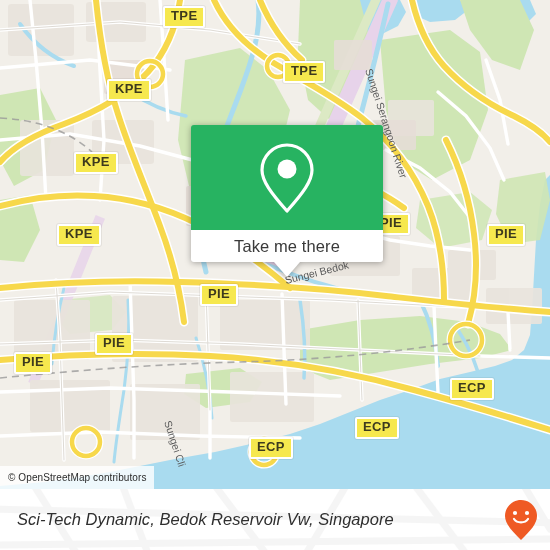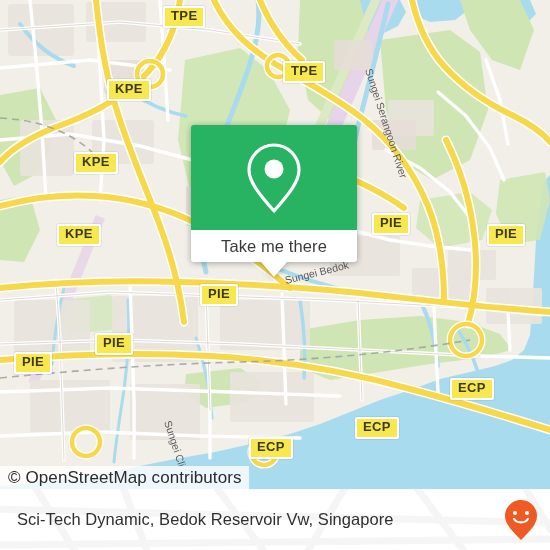--- a/index.html
+++ b/index.html
@@ -29,33 +29,33 @@
   
   #attribution {
     position: absolute;
     left: 0;
     top: 466px;
     height: 23px;
     display: flex;
     align-items: center;
     padding: 0 7px 0 8px;
     background: rgba(255,255,255,0.80);
-    font-size: 17px;
+    font-size: 10px;
     color: #2b2b2b;
     letter-spacing: 0.1px;
     white-space: nowrap;
     z-index: 40;
   }
 
   
   #popup-card {
     position: absolute;
     left: 191px;
     top: 125px;
-    width: 166px;
+    width: 192px;
     z-index: 60;
     filter: drop-shadow(0 1px 3px rgba(0,0,0,0.33));
   }
   #popup-header {
     height: 105px;
     border-radius: 3px 3px 0 0;
     display: flex;
     align-items: center;
     justify-content: center;
   }
@@ -100,20 +100,21 @@
   }
   #footer-content {
     position: absolute;
     left: 0; top: 0;
     width: 550px; height: 61px;
     display: flex;
     align-items: center;
     justify-content: space-between;
     padding: 0 12px 0 17px;
     box-sizing: border-box;
+    font-style: italic;
   }
   #footer-place-name {
     font-size: 16.5px;
     color: #2f2f2f;
     letter-spacing: 0.05px;
     white-space: nowrap;
   }
   #moovit-logo {
     display: flex;
     align-items: center;

